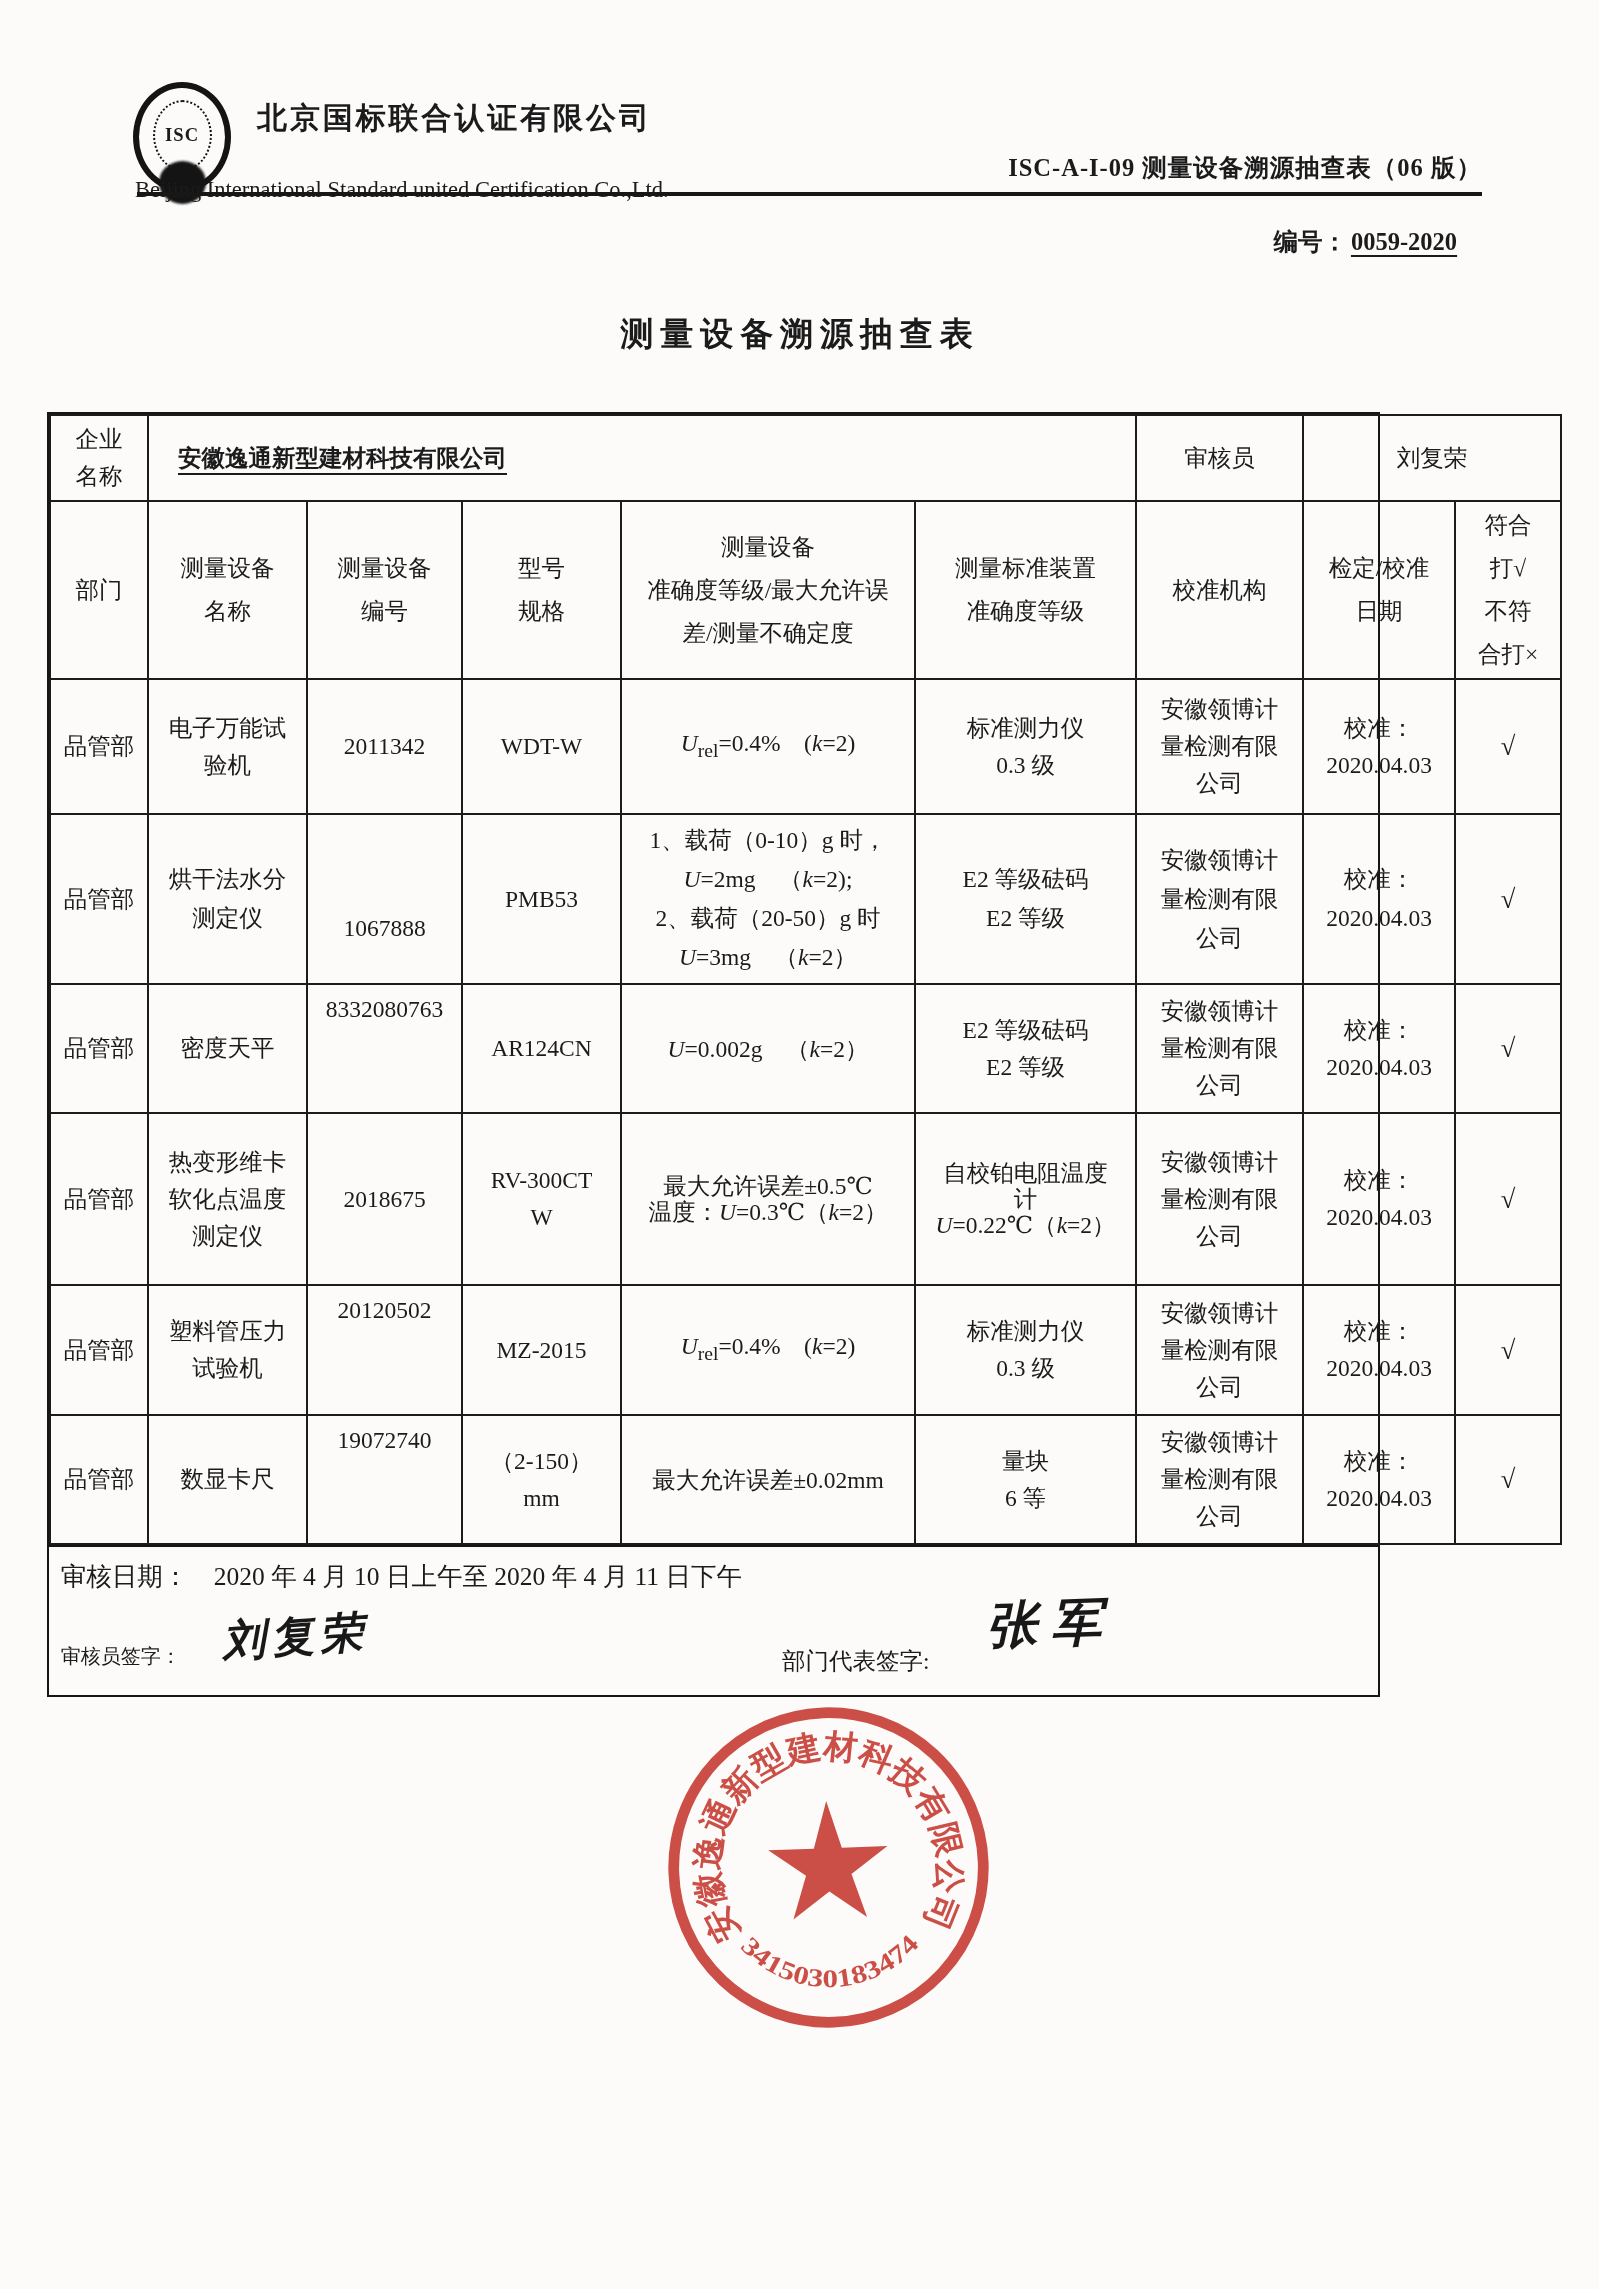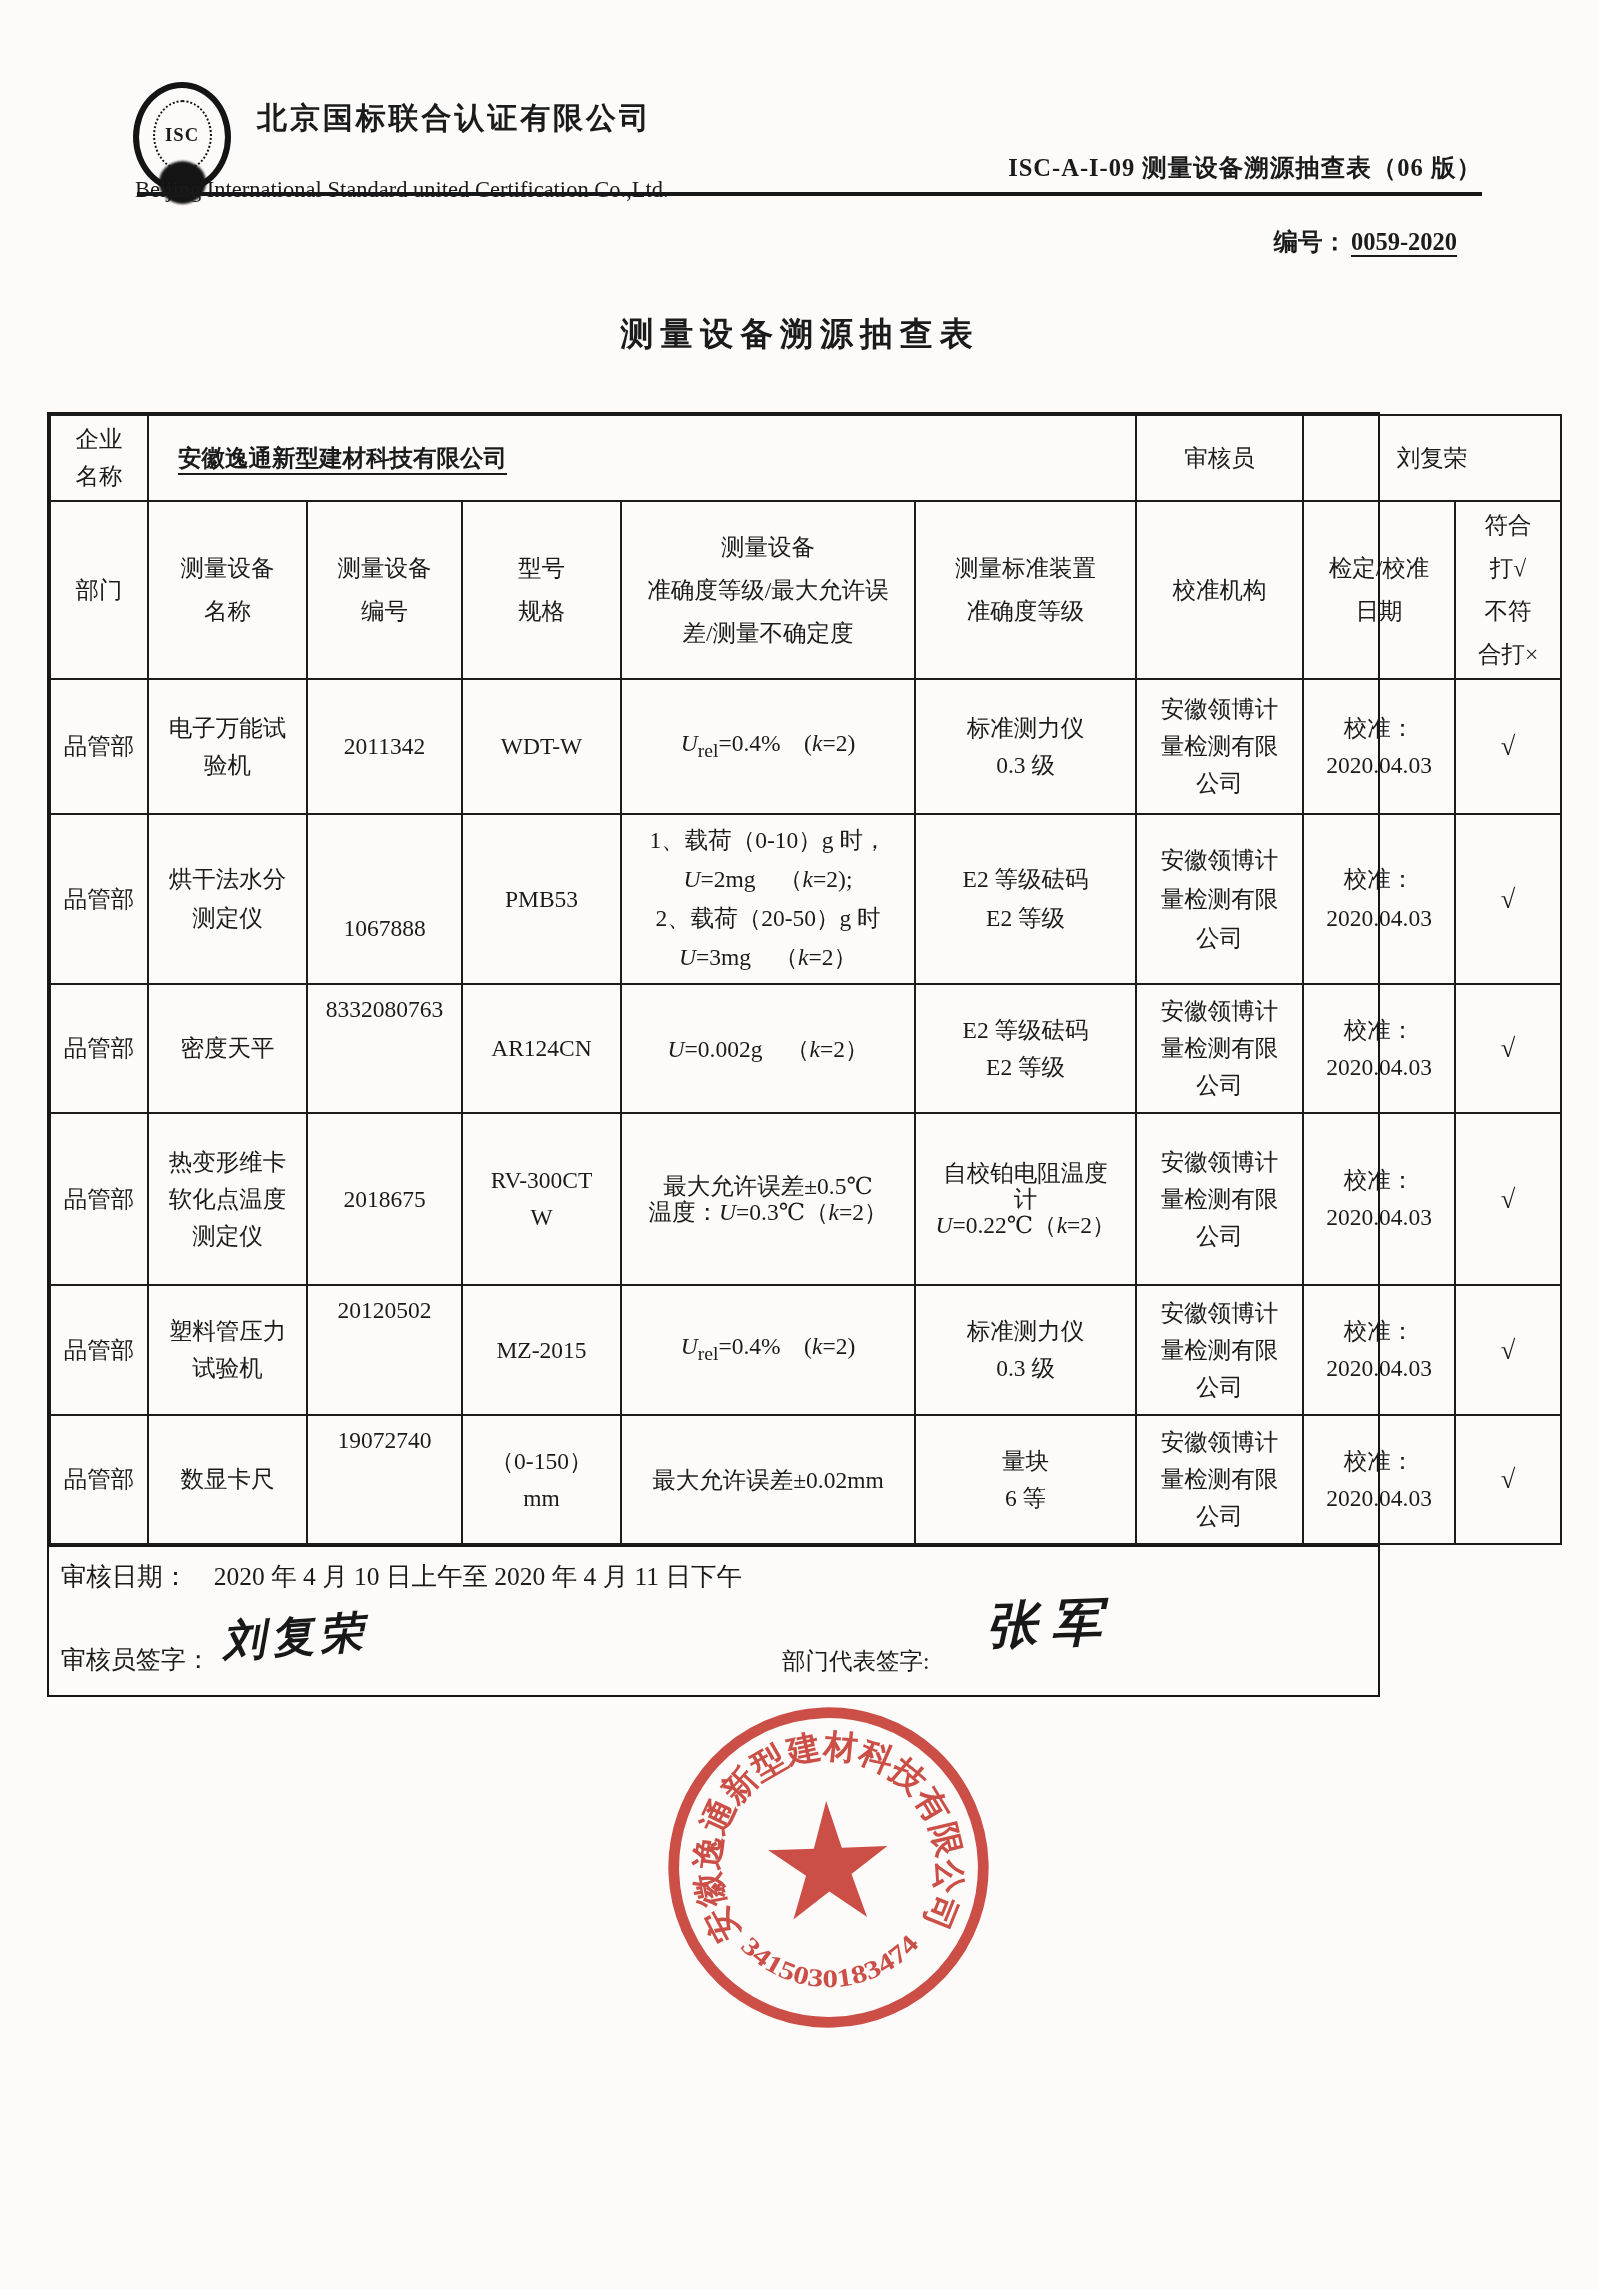--- a/index.html
+++ b/index.html
@@ -42,21 +42,21 @@
   tr.r2 td{line-height:39px;}
 
   
   .opinion{position:relative;height:213px;border-top:2.9px solid #161616;}
   .opinion .label{position:absolute;left:13.7px;top:11.8px;font-size:25.5px;}
   .opinion .text{position:absolute;left:9.8px;right:9.8px;top:90px;font-size:23.5px;line-height:71px;
                  white-space:pre-line;text-indent:2em;}
   .bottom{position:relative;height:150px;border-top:2.9px solid #161616;font-size:25.5px;}
   .bottom .date-line{position:absolute;left:11.8px;top:11.8px;}
   .bottom .date-line .lbl{margin-right:25.5px;}
-  .sign-label{position:absolute;font-size:25px;}
+  .sign-label{position:absolute;font-size:20px;}
   .auditor-sign-label{left:11.8px;top:96px;}
   .dept-sign-label{left:733px;top:98px;font-size:23.5px;}
   .handwrite{position:absolute;font-style:italic;font-weight:700;color:#181818;}
   .auditor-script{left:173px;top:61px;font-size:43px;transform:rotate(-4deg);letter-spacing:5.9px;}
   .dept-script{left:937px;top:43px;font-size:51px;transform:rotate(-2deg);letter-spacing:13.7px;}
 
   
   .stamp{position:absolute;left:660px;top:1699px;width:337px;height:337px;z-index:6;
          mix-blend-mode:multiply;opacity:.88;transform:rotate(-2deg);}
 </style>
@@ -207,21 +207,21 @@
 量检测有限
 公司</td>
         <td>校准：
 2020.04.03</td>
         <td class="check">√</td>
       </tr>
       <tr style="height:129px">
         <td>品管部</td>
         <td>数显卡尺</td>
         <td class="vtop">19072740</td>
-        <td>（0-150）
+        <td>（2-150）
 mm</td>
         <td class="acc">最大允许误差±0.02mm</td>
         <td>量块
 6 等</td>
         <td>安徽领博计
 量检测有限
 公司</td>
         <td>校准：
 2020.04.03</td>
         <td class="check">√</td>

